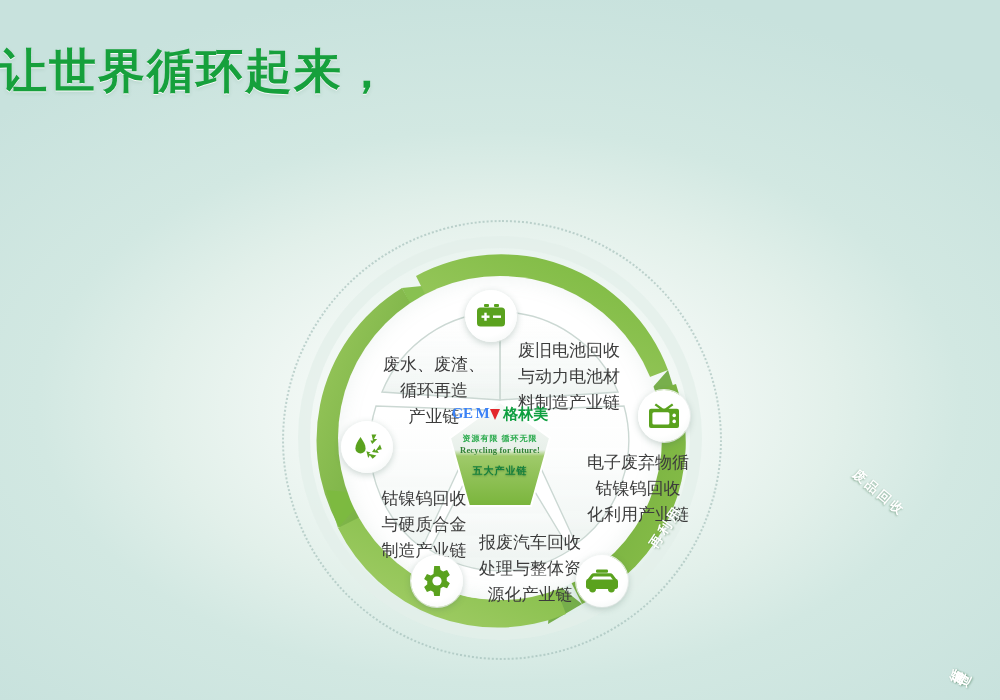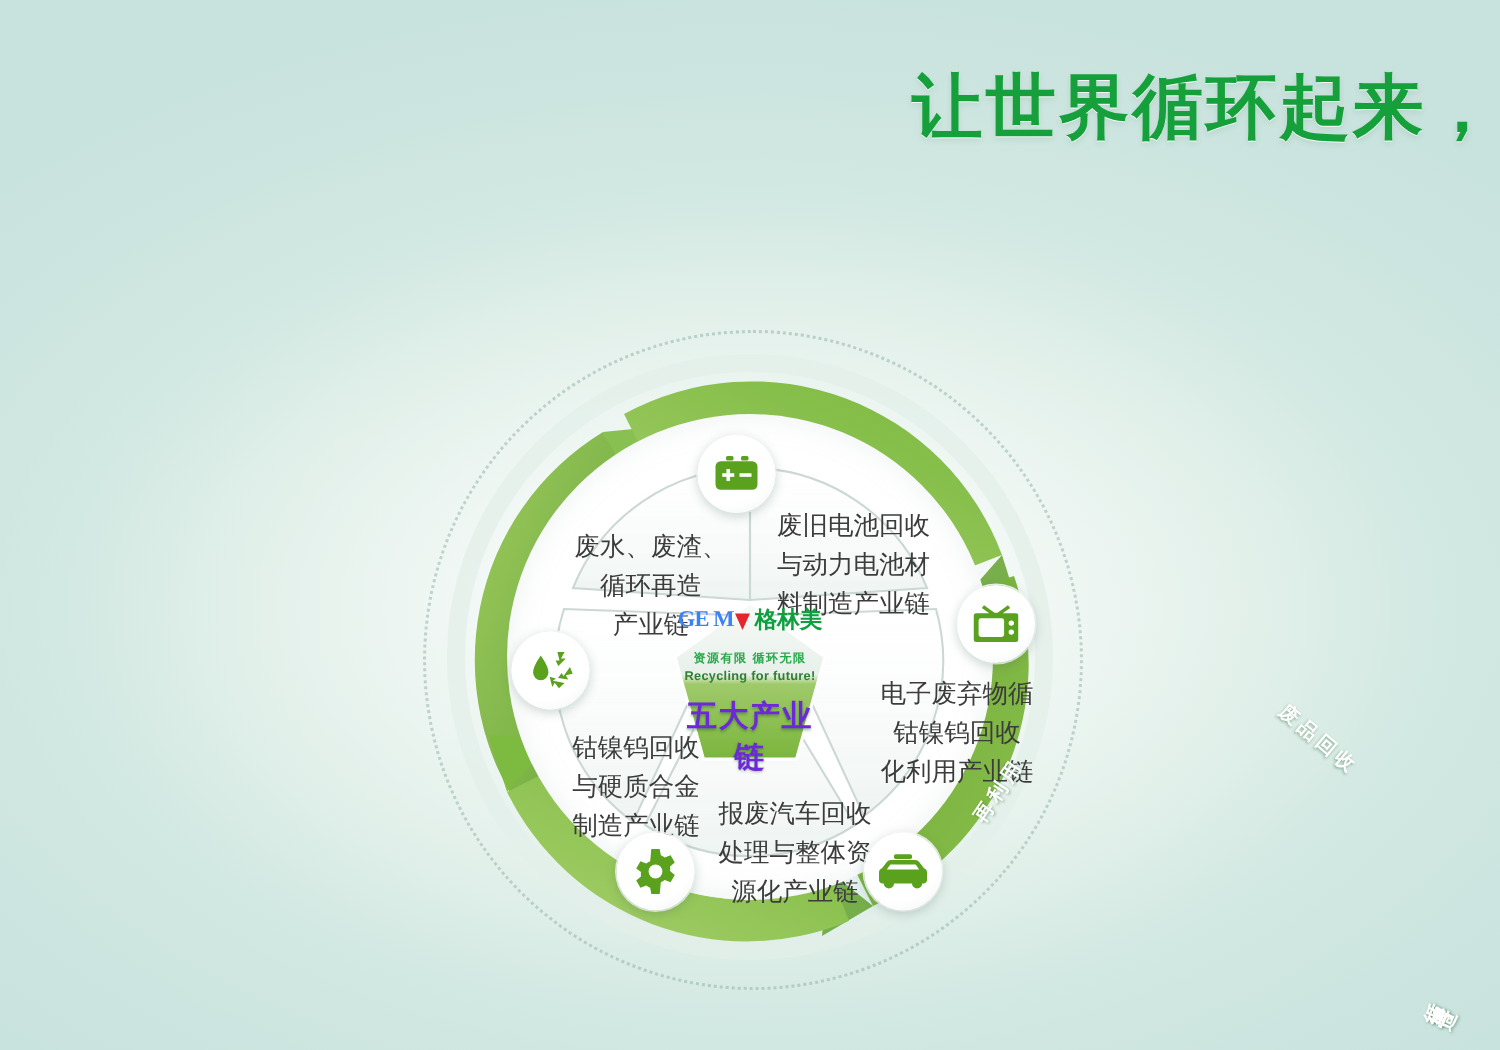--- a/index.html
+++ b/index.html
@@ -6,21 +6,21 @@
   body{
     width:1000px;height:700px;overflow:hidden;position:relative;
     font-family:"Liberation Sans","DejaVu Sans",sans-serif;
     background:
       radial-gradient(ellipse 700px 420px at 50% 58%, #ffffff 0%, #f2f8f5 26%, #e2f0ea 48%, #d2e8e2 66%, #c8e2dd 100%),
       linear-gradient(160deg,#e9f4ef 0%,#dcefe8 40%,#cfe6e0 100%);
   }
 
   
   .title-block{
-    position:absolute;left:0;top:42px;width:1000px;text-align:right;
+    position:absolute;left:0;top:42px;width:1000px;text-align:left;
     line-height:1.22;letter-spacing:2px;
   }
   .title-line{
     font-size:47px;font-weight:bold;color:#16a03c;
     text-shadow:0 1px 0 rgba(255,255,255,.85), 0 2px 4px rgba(0,90,40,.10);
     white-space:nowrap;
   }
   .title-line.l2{font-size:49px;margin-top:10px;}
 
   
@@ -67,25 +67,25 @@
     border-left:5px solid transparent;border-right:5px solid transparent;
     border-top:11px solid #e3262b;margin-left:-2px;position:relative;top:1px;
   }
   .gem-cn{font-size:15px;font-weight:bold;color:#0e9f3f;letter-spacing:0px;}
   .gem-slogan{
     margin-top:12px;font-size:8px;color:#27a94a;font-weight:bold;letter-spacing:1px;
     white-space:nowrap;
   }
   .gem-eng{
     margin-top:1px;font-size:8.5px;color:#2f7f34;font-weight:bold;letter-spacing:.2px;
-    font-family:Liberation Sans, sans-serif;white-space:nowrap;
+    font-family:Liberation Serif, serif;white-space:nowrap;
   }
   .badge-sub{
     position:absolute;left:0;top:64px;width:104px;
-    font-size:20px;font-weight:bold;color:#6d28d9;letter-spacing:1px;
+    font-size:10px;font-weight:bold;color:#15803d;letter-spacing:1px;
     text-shadow:0 1px 2px rgba(0,60,25,.35);
   }
 
   
   .lbl{
     position:absolute;z-index:5;color:#3c3c3c;font-size:17px;
     line-height:1.52;text-align:center;white-space:pre-line;font-weight:normal;
   }
   .lbl-battery{left:503px;top:338px;width:132px;}
   .lbl-water  {left:368px;top:352px;width:132px;}

